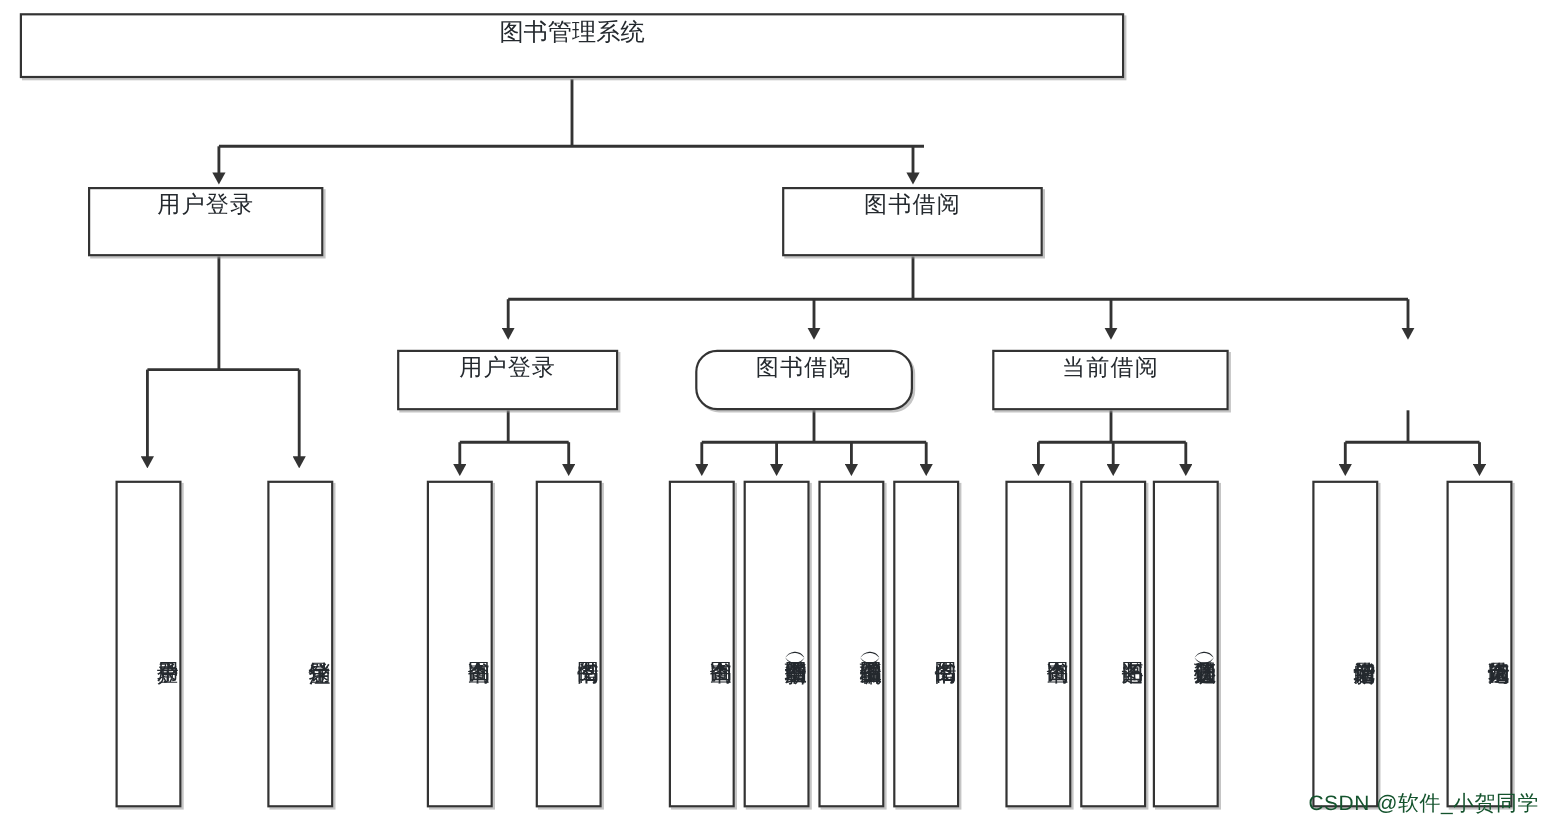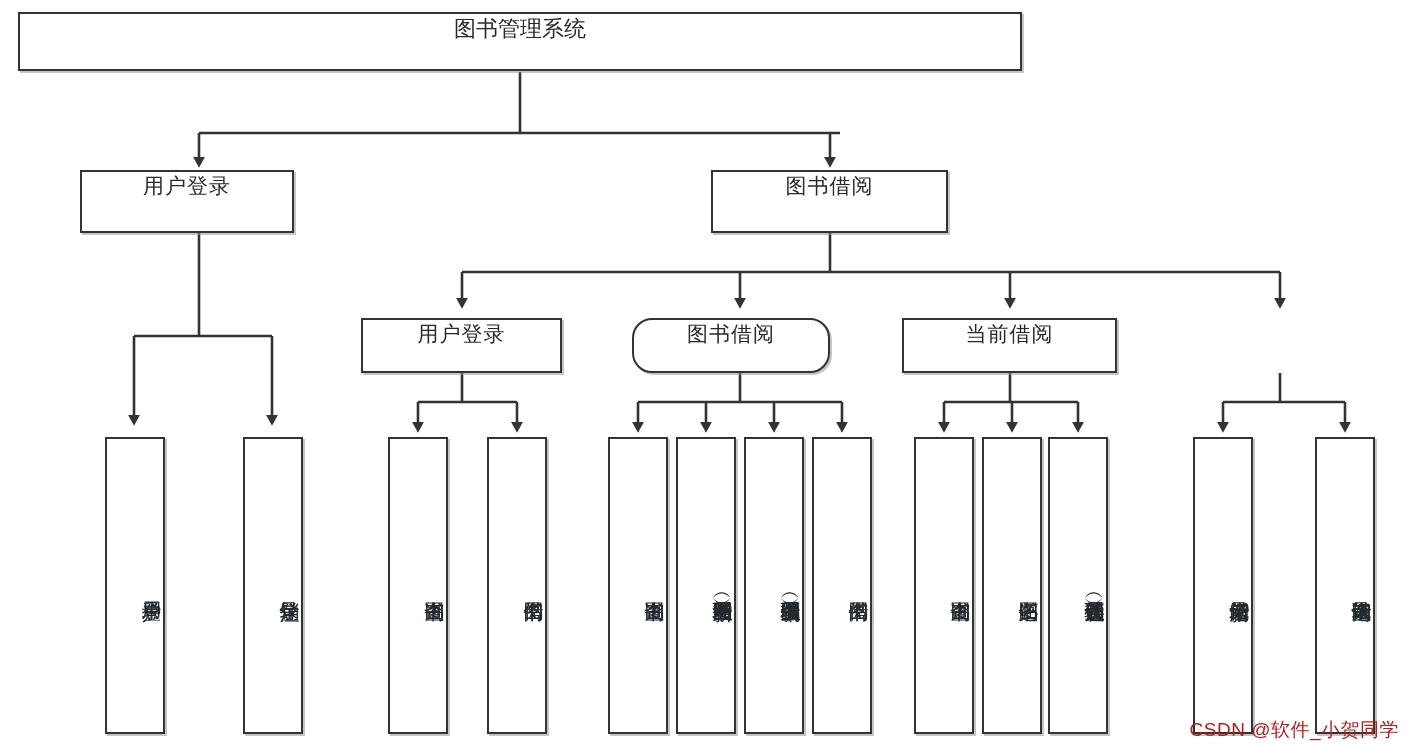--- a/index.html
+++ b/index.html
@@ -12,21 +12,21 @@
         box-shadow:2px 2px 0 0 rgba(150,150,150,.55);
         display:flex;align-items:flex-start;justify-content:center;
         color:#24292e;}
   .node.h{font-size:21px;letter-spacing:1px;}
   .node.root{font-size:22px;}
   .node.leaf{font-size:20px;line-height:1.18;
              writing-mode:vertical-rl;text-orientation:upright;
              padding:10px 0;align-items:flex-start;justify-content:center;}
   .node.leaf span{display:block;}
   .watermark{position:absolute;right:6px;bottom:4px;font-size:19px;
-             color:#b91c1c;letter-spacing:.5px;white-space:nowrap;}
+             color:#14532d;letter-spacing:.5px;white-space:nowrap;}
 </style>
 </head>
 <body>
 
 <div id="stage">
 
   <svg class="wires" viewBox="0 0 1405 747" xmlns="http://www.w3.org/2000/svg">
     <defs>
       <marker id="ah" markerWidth="11" markerHeight="12" refX="1.2" refY="6" orient="auto" markerUnits="userSpaceOnUse">
         <path d="M0,0 L0,12 L11,6 z" fill="#333333"></path>

